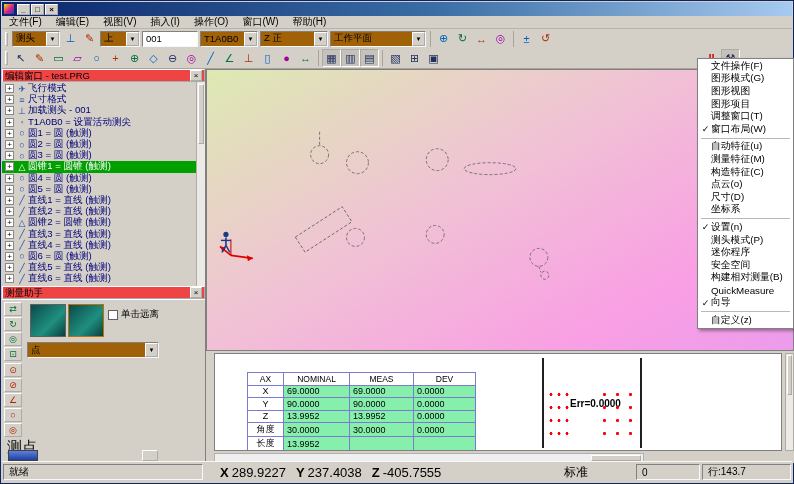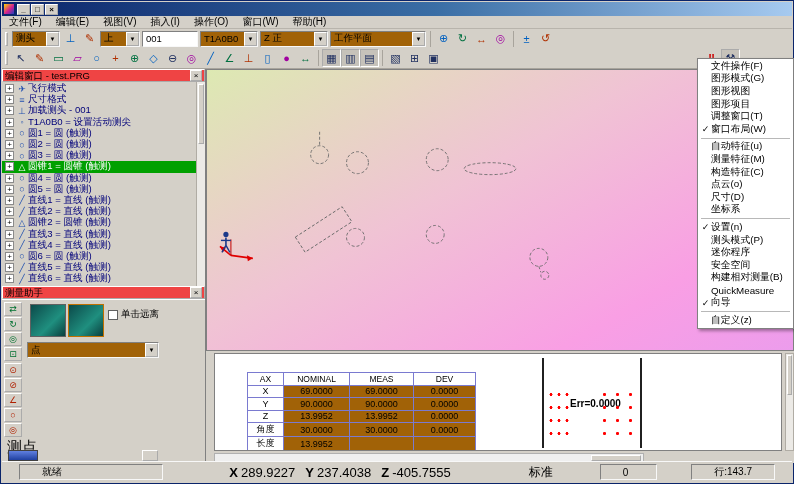--- a/index.html
+++ b/index.html
@@ -57,36 +57,36 @@
 .mini-grip{position:absolute;left:140px;top:150px;width:16px;height:11px;border:1px outset #fff;background:#d4d0c8}
 
 .canvas{position:absolute;left:205px;top:68px;width:588px;height:282px;border:1px solid #808080;background:linear-gradient(150deg,#dde9b2 0%,#f0c3d4 42%,#f99fe4 78%,#ec9cec 100%)}
 .canvas svg{position:absolute;inset:0}
 .view-close{position:absolute;top:1px;right:1px;width:12px;height:12px;background:#d4d0c8;border:1px outset #fff;font-size:8px;line-height:10px;text-align:center;z-index:2}
 
 .report{position:absolute;left:205px;top:350px;width:588px;height:112px;background:#d4d0c8;padding:2px 0 0 8px}
 .report-body{position:relative;width:568px;height:98px;background:#fff;border:1px solid #808080;overflow:hidden}
 .rt-header{position:absolute;left:32px;top:5px;width:234px;height:13px;background:#c800c8;color:#ffff00;font-size:9px;font-weight:bold;text-align:center;line-height:13px;white-space:nowrap;overflow:hidden}
 table.rt{position:absolute;left:32px;top:18px;border-collapse:collapse;font-size:9px}
-.rt td{border:1px solid #7a7ad0;height:12.5px;padding:0 3px;text-align:center;background:#a16207;white-space:nowrap}
+.rt td{border:1px solid #7a7ad0;height:12.5px;padding:0 3px;text-align:left;background:#86efac;white-space:nowrap}
 .rt td.ax{width:36px;text-align:center;background:#fff}
 .rt tr.cols td{background:#fff;text-align:center;font-size:8.5px}
 .rt td.n{width:66px}.rt td.m{width:64px}.rt td.d{width:62px}
 .plot-region{position:absolute;left:327px;top:4px;width:100px;height:90px;border-left:2px solid #202020;border-right:2px solid #202020}
 .err{position:absolute;left:26px;top:40px;font-size:10px;font-weight:bold;white-space:nowrap}
 .dots{position:absolute;background-image:radial-gradient(circle,#f00 1.3px,transparent 1.7px)}
 .dots-left{left:3px;top:30px;width:22px;height:52px;background-size:8px 13px}
 .dots-right{left:54px;top:30px;width:44px;height:52px;background-size:13px 13px}
 .hscroll{position:absolute;left:8px;bottom:0;width:430px;height:10px;background:#efefef;border:1px solid #b0b0b0}
 .hthumb{position:absolute;right:2px;top:1px;width:50px;height:6px;background:#d4d0c8;border:1px outset #fff}
 .vscroll{position:absolute;right:0;top:2px;width:9px;height:98px;background:#eceae6;border:1px solid #b0aca4}
 .vthumb{position:absolute;top:1px;left:1px;width:5px;height:40px;background:#d4d0c8;border:1px outset #fff}
 
 .statusbar{position:absolute;left:1px;right:1px;bottom:1px;height:21px;background:#d4d0c8;border-top:1px solid #f8f8f8;display:flex;align-items:stretch}
-.sb-seg{margin:2px 17px;display:flex;align-items:center;padding:0 22px;font-size:10px;white-space:nowrap}
+.sb-seg{margin:2px 1px;display:flex;align-items:center;padding:0 5px;font-size:10px;white-space:nowrap}
 .sunken{border:1px solid;border-color:#808080 #f8f8f8 #f8f8f8 #808080}
 .sb-ready{width:200px}
 .sb-xyz{width:352px;font-size:13px}
 .sb-xyz b{margin:0 3px 0 10px}
 .sb-mode{font-size:12px;width:48px}
 .sb-count{width:64px;margin-left:28px}
 .sb-line{flex:1}
 
 .ctx-menu{position:absolute;left:696px;top:57px;width:97px;background:#fff;border:1px solid #808080;box-shadow:2px 2px 3px rgba(0,0,0,.35);padding:1px 0;z-index:20;font-size:9.8px}
 .ctx-item{height:12.6px;display:flex;align-items:center;padding-left:2px;white-space:nowrap;overflow:hidden}

